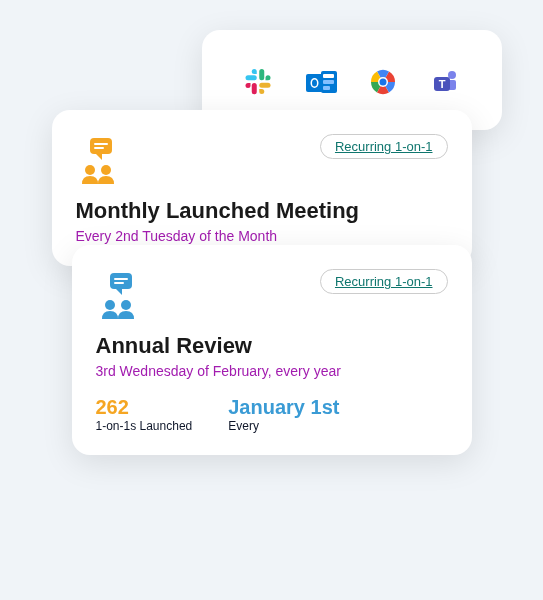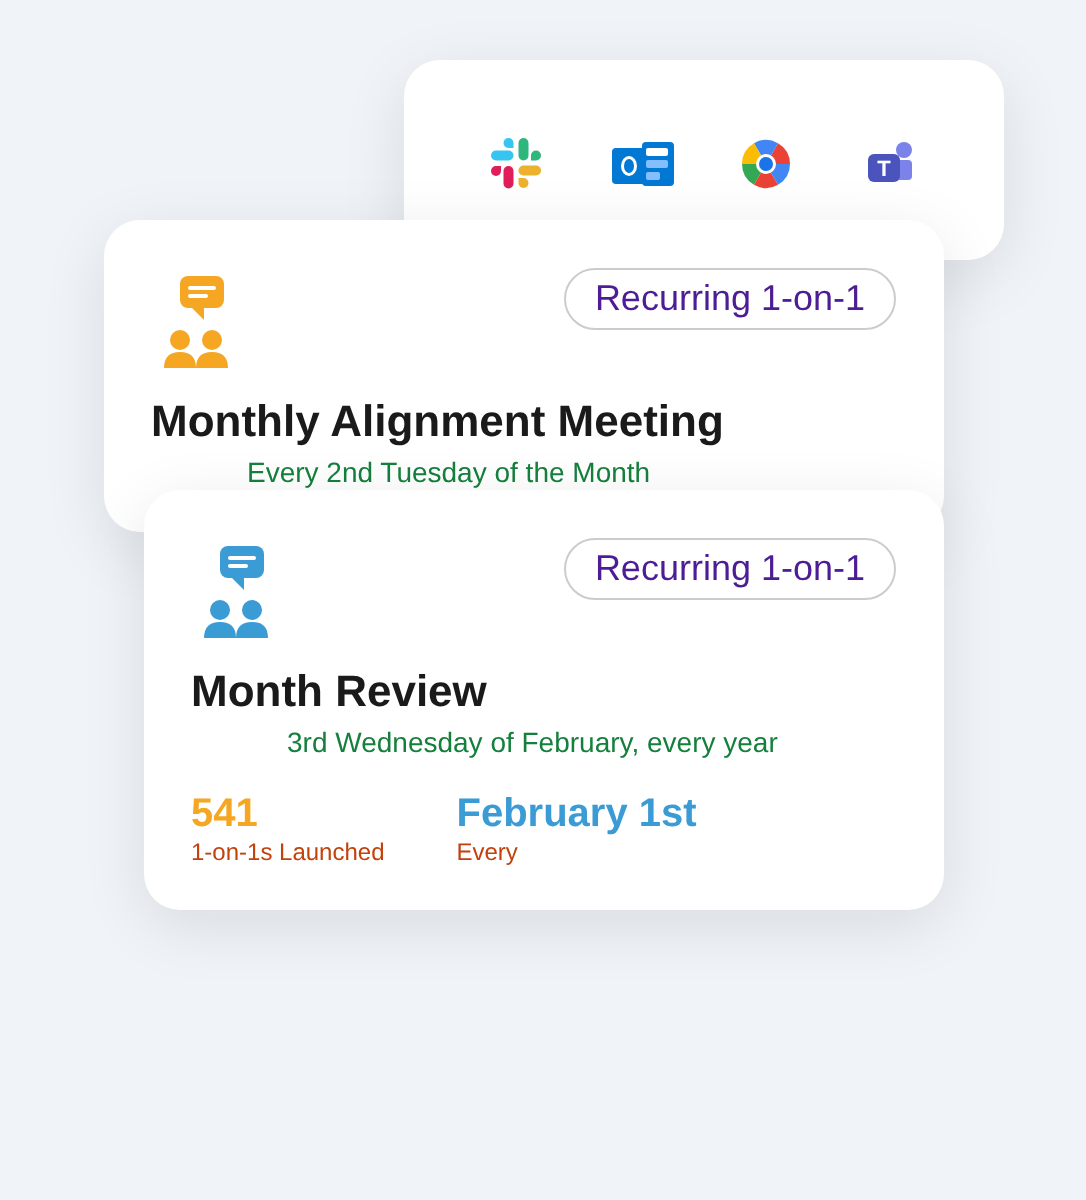--- a/index.html
+++ b/index.html
@@ -51,24 +51,25 @@
       top: 215px;
       left: 30px;
       z-index: 3;
       padding: 24px 24px 22px 24px;
     }
 
     .badge {
       border: 1.5px solid #ccc;
       border-radius: 20px;
       padding: 4px 14px;
-      font-size: 18px;
-      color: #4c1d95;
+      font-size: 13px;
+      color: #0f766e;
       font-weight: 500;
       white-space: nowrap;
+      text-decoration: underline;
     }
 
     .card-header {
       display: flex;
       align-items: flex-start;
       justify-content: space-between;
       margin-bottom: 10px;
     }
 
     .meeting-icon {
@@ -79,43 +80,42 @@
     .card-title {
       font-size: 22px;
       font-weight: 700;
       color: #1a1a1a;
       margin-bottom: 4px;
       line-height: 1.2;
     }
 
     .card-subtitle {
       font-size: 14px;
-      color: #15803d;
+      color: #a21caf;
       margin-bottom: 0;
-      margin-left: 48px;
     }
 
     .stats-row {
       display: flex;
       gap: 36px;
       margin-top: 16px;
     }
     .stat-item {}
     .stat-value {
       font-size: 20px;
       font-weight: 700;
       color: #f5a623;
       line-height: 1.2;
     }
     .stat-value.blue {
       color: #3a9bd5;
     }
     .stat-label {
       font-size: 12px;
-      color: #c2410c;
+      color: #0f172a;
     }
 
     
     .icon-slack, .icon-outlook, .icon-chrome, .icon-teams {
       width: 44px;
       height: 44px;
       border-radius: 10px;
       display: flex;
       align-items: center;
       justify-content: center;
@@ -205,21 +205,21 @@
         <rect x="18" y="13" width="10" height="2" rx="1" fill="white"></rect>
 
         <circle cx="14" cy="36" r="5" fill="#F5A623"></circle>
         <path d="M6 50 Q6 42 14 42 Q22 42 22 50" fill="#F5A623"></path>
 
         <circle cx="30" cy="36" r="5" fill="#F5A623"></circle>
         <path d="M22 50 Q22 42 30 42 Q38 42 38 50" fill="#F5A623"></path>
       </svg>
       <div class="badge">Recurring 1-on-1</div>
     </div>
-    <div class="card-title">Monthly Alignment Meeting</div>
+    <div class="card-title">Monthly Launched Meeting</div>
     <div class="card-subtitle">Every 2nd Tuesday of the Month</div>
   </div>
 
   <div class="card card-annual">
     <div class="card-header">
 
       <svg class="meeting-icon" viewBox="0 0 54 54" fill="none" xmlns="http://www.w3.org/2000/svg">
 
         <rect x="14" y="4" width="22" height="16" rx="4" fill="#3A9BD5"></rect>
         <polygon points="20,20 26,26 26,20" fill="#3A9BD5"></polygon>
@@ -228,27 +228,27 @@
         <rect x="18" y="13" width="10" height="2" rx="1" fill="white"></rect>
 
         <circle cx="14" cy="36" r="5" fill="#3A9BD5"></circle>
         <path d="M6 50 Q6 42 14 42 Q22 42 22 50" fill="#3A9BD5"></path>
 
         <circle cx="30" cy="36" r="5" fill="#3A9BD5"></circle>
         <path d="M22 50 Q22 42 30 42 Q38 42 38 50" fill="#3A9BD5"></path>
       </svg>
       <div class="badge">Recurring 1-on-1</div>
     </div>
-    <div class="card-title">Month Review</div>
+    <div class="card-title">Annual Review</div>
     <div class="card-subtitle">3rd Wednesday of February, every year</div>
     <div class="stats-row">
       <div class="stat-item">
-        <div class="stat-value">541</div>
+        <div class="stat-value">262</div>
         <div class="stat-label">1-on-1s Launched</div>
       </div>
       <div class="stat-item">
-        <div class="stat-value blue">February 1st</div>
+        <div class="stat-value blue">January 1st</div>
         <div class="stat-label">Every</div>
       </div>
     </div>
   </div>
 
 </div>
 
 </body></html>

